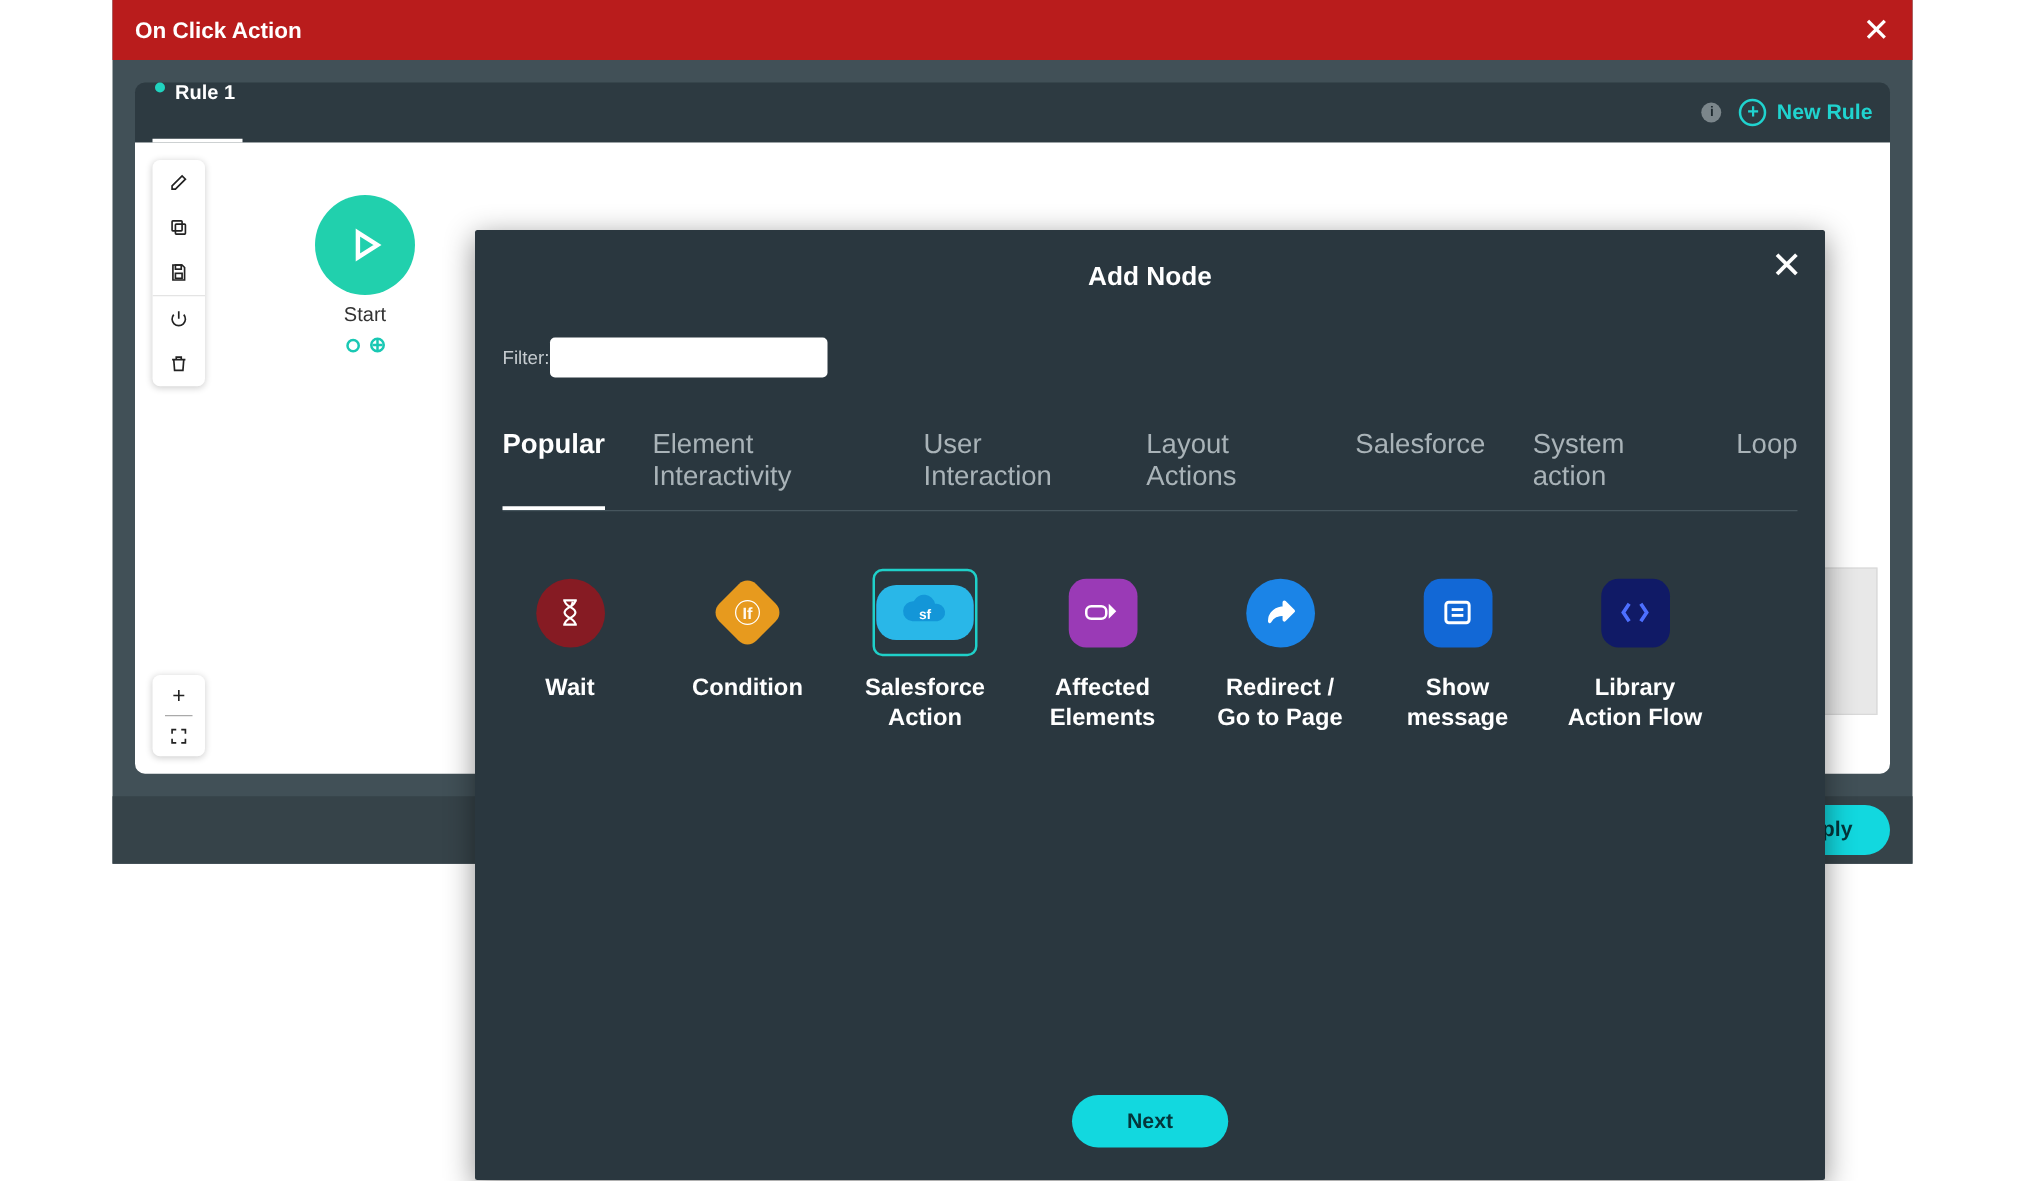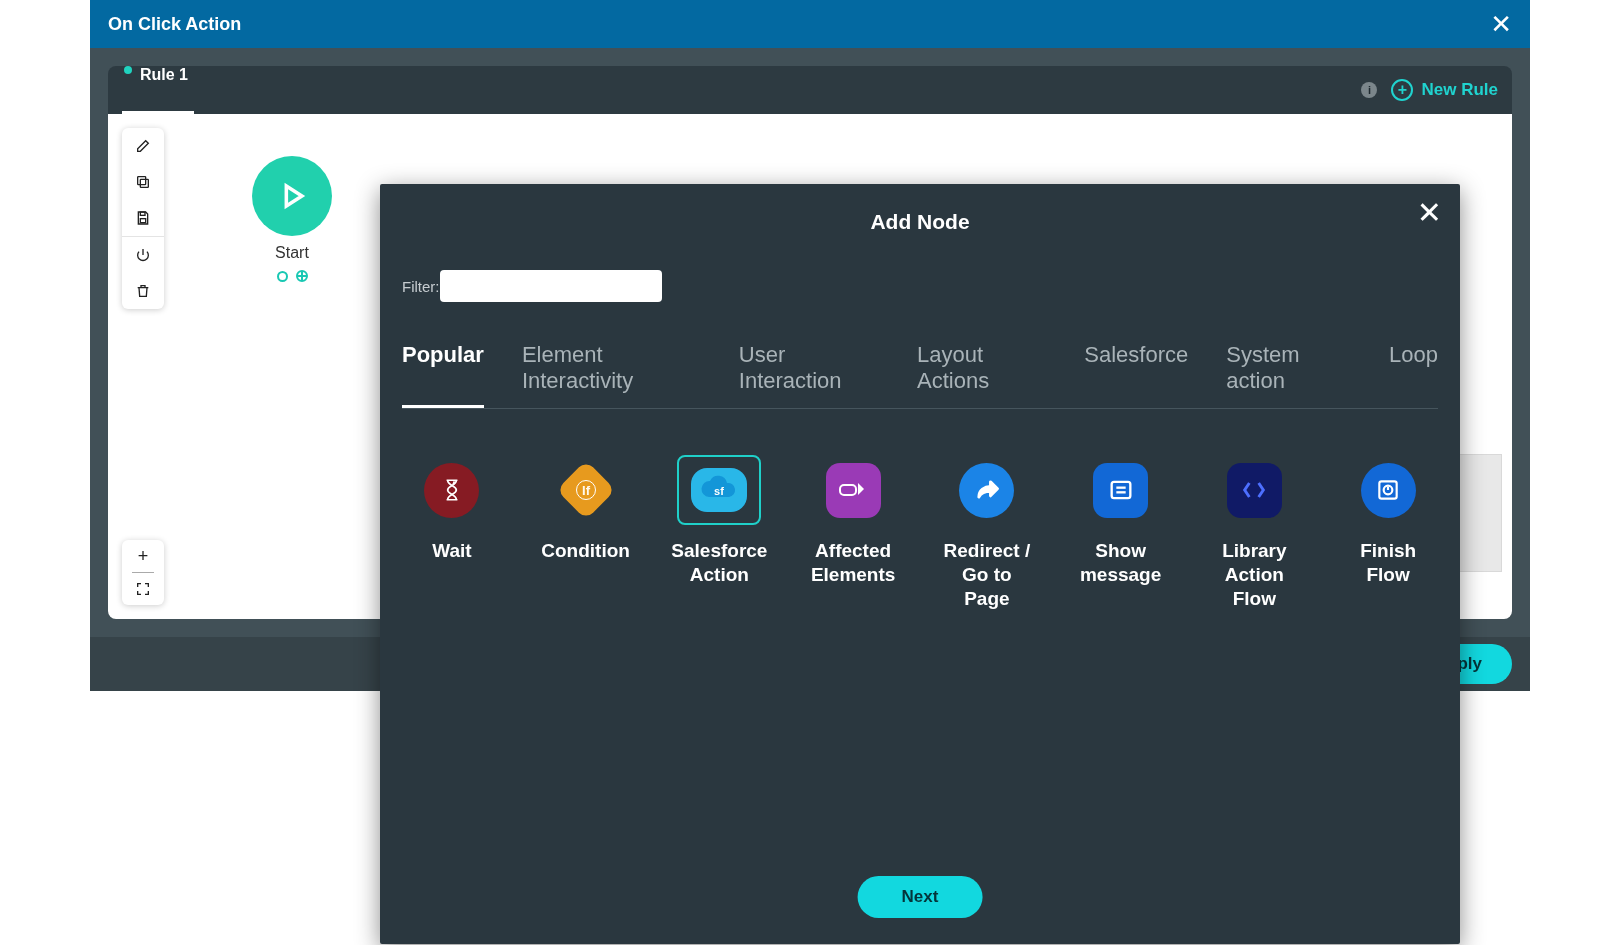--- a/index.html
+++ b/index.html
@@ -16,21 +16,21 @@
   }
   .panel {
     background: #415057;
     border-top-left-radius: 0;
     border-top-right-radius: 0;
     position: relative;
   }
   
   .titlebar {
     height: 48px;
-    background: #0369a1;
+    background: #b91c1c;
     display: flex;
     align-items: center;
     justify-content: space-between;
     padding: 0 18px;
   }
   .titlebar .title {
     color: #fff;
     font-size: 18px;
     font-weight: 600;
   }
@@ -236,21 +236,21 @@
   .card .clabel {
     color:#fff;font-size:19px;font-weight:700;text-align:center;line-height:1.25;
   }
 
   
   .tile.wait { background:#861b23;border-radius:50%; }
   .tile.cond {
     background:#e79a1e; transform: rotate(45deg); border-radius:10px; width:42px;height:42px;
   }
   .tile.cond span { transform: rotate(-45deg); color:#fff9ee;font-size:13px;font-weight:700;border:1.5px solid #fff;border-radius:50%;width:20px;height:20px;display:flex;align-items:center;justify-content:center;}
-  .tile.sf { background:#29b7e8; border-radius:16px 16px 16px 16px; width:56px;height:44px;}
+  .tile.sf { background:#29b7e8; border-radius:16px 16px 16px 16px; width:78px;height:44px;}
   .tile.aff { background:#9a3ab6; }
   .tile.redir { background:#1b84e7;border-radius:50%; }
   .tile.msg { background:#1268d6; }
   .tile.lib { background:#101a66; }
   .tile.fin { background:#1268d6;border-radius:50%; }
 
   .btn-next {
     position:absolute; bottom:26px; left:50%; transform:translateX(-50%);
     background:#12d8df;color:#04353a;border:none;border-radius:24px;
     height:42px;padding:0 44px;font-size:17px;font-weight:700;cursor:pointer;
@@ -451,30 +451,18 @@
           <div class="tile lib">
         <svg width="28" height="28" viewBox="0 0 24 24" fill="none" stroke="#4d6fff" stroke-width="2.5">
               <path d="M8 6l-4 6 4 6"></path>
               <path d="M16 6l4 6-4 6"></path>
             </svg>
       </div>
         </div>
       <div class="clabel">Library Action Flow</div>
     </div>
 
-    <div class="card">
-      <div class="tile-wrap">
-          <div class="tile fin">
-        <svg width="26" height="26" viewBox="0 0 24 24" fill="none" stroke="#fff" stroke-width="2">
-              <rect x="4" y="4" width="16" height="16" rx="2"></rect>
-              <circle cx="12" cy="12" r="4"></circle>
-              <line x1="12" y1="9" x2="12" y2="12"></line>
-            </svg>
-      </div>
-        </div>
-      <div class="clabel">Finish Flow</div>
-    </div>
   </div>
 
   <button class="btn-next">
     <span>Next</span>
   </button>
 </div>
 
 </body></html>

